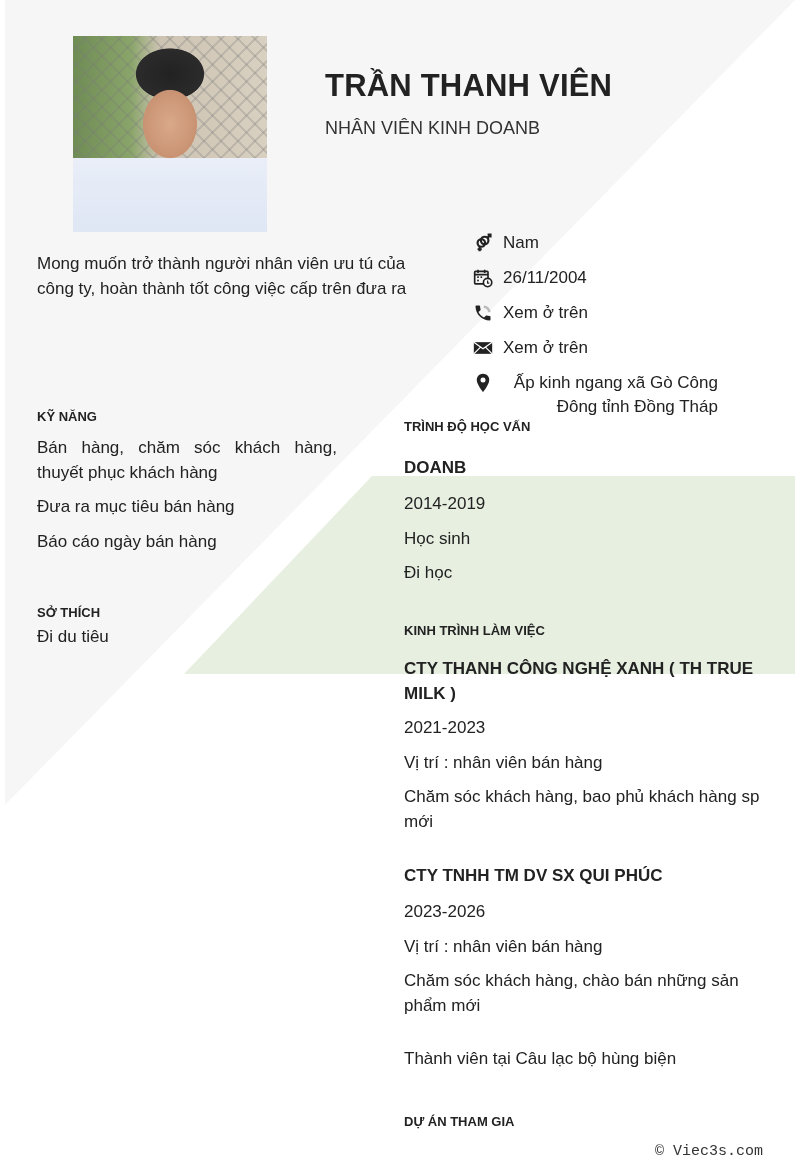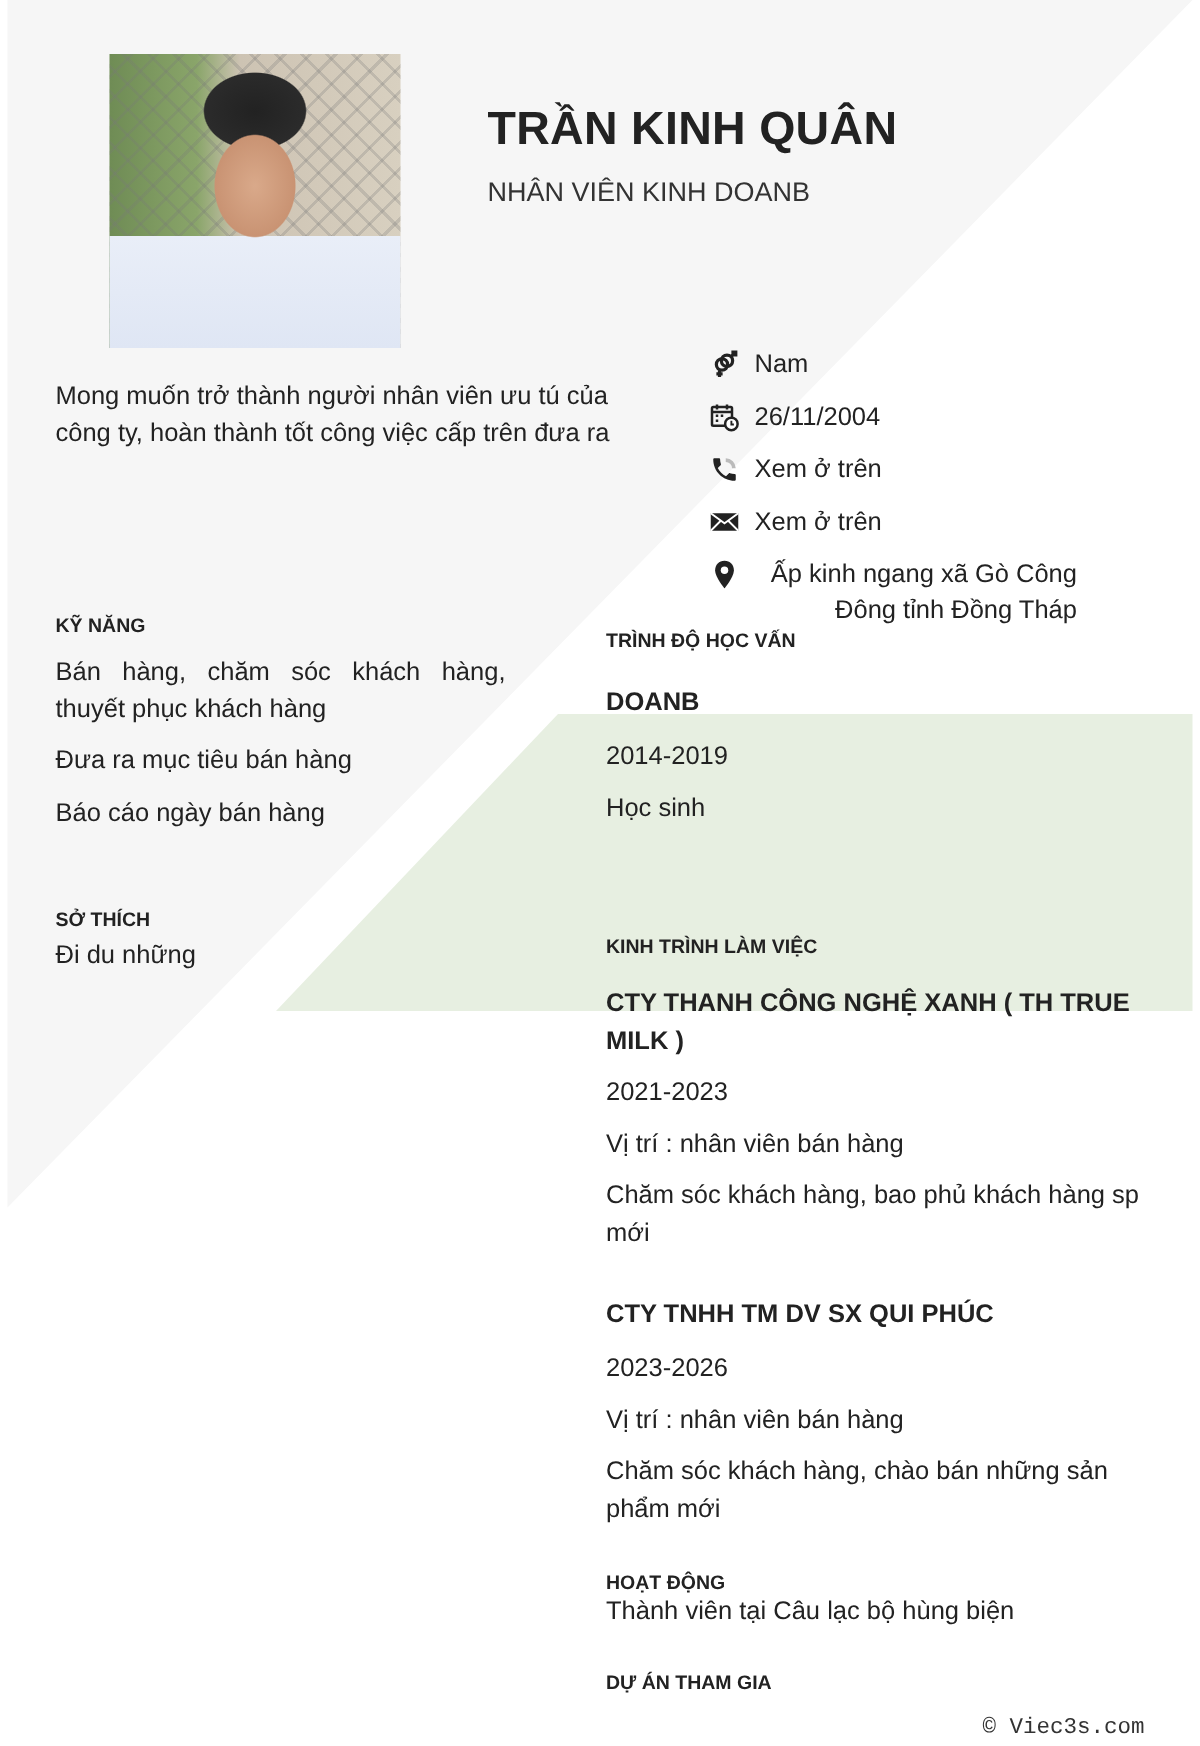--- a/index.html
+++ b/index.html
@@ -48,21 +48,21 @@
 </head>
 <body>
 
 <svg class="bg-shape" viewBox="0 0 800 1164" xmlns="http://www.w3.org/2000/svg">
   <polygon points="5,0 795,0 5,805" fill="#f6f6f6"></polygon>
   <polygon points="372,476 795,476 795,674 184,674" fill="#e7efe1"></polygon>
 </svg>
 
 <div class="photo"></div>
 
-<div class="name">TRẦN KINH QUÂN</div>
+<div class="name">TRẦN THANH VIÊN</div>
 <div class="job">NHÂN VIÊN KINH DOANB</div>
 
 <div class="objective">Mong muốn trở thành người nhân viên ưu tú của công ty, hoàn thành tốt công việc cấp trên đưa ra</div>
 
 <div class="contacts">
   <div class="contact-row">
     <span class="ic">
       <svg viewBox="0 0 24 24">
           <g fill="none" stroke="#222" stroke-width="2.6">
             <circle cx="10" cy="12" r="4.5"></circle>
@@ -123,28 +123,29 @@
 
 <div class="left-col skills">
   <div class="section-title">KỸ NĂNG</div>
   <div class="item">Bán hàng, chăm sóc khách hàng, thuyết phục khách hàng</div>
   <div class="item">Đưa ra mục tiêu bán hàng</div>
   <div class="item">Báo cáo ngày bán hàng</div>
 </div>
 
 <div class="left-col hobbies">
   <div class="section-title">SỞ THÍCH</div>
-  <div class="item">Đi du những</div>
+  <div class="item">Đi du tiêu</div>
 </div>
 
 <div class="right-col" style="top:419px;">
   <div class="section-title">TRÌNH ĐỘ HỌC VẤN</div>
   <div class="sub-title" style="margin-top:21px;">DOANB</div>
   <div class="item" style="margin-top:12px;">2014-2019</div>
   <div class="item" style="margin-top:10px;">Học sinh</div>
+  <div class="item" style="margin-top:10px;">Đi học</div>
 </div>
 
 <div class="right-col" style="top:623px;">
   <div class="section-title">KINH TRÌNH LÀM VIỆC</div>
 
   <div style="margin-top:18px;">
     <div class="sub-title">CTY THANH CÔNG NGHỆ XANH ( TH TRUE MILK )</div>
     <div class="item" style="margin-top:10px;">2021-2023</div>
     <div class="item" style="margin-top:10px;">Vị trí : nhân viên bán hàng</div>
     <div class="item" style="margin-top:10px;">Chăm sóc khách hàng, bao phủ khách hàng sp mới</div>
@@ -152,21 +153,20 @@
 
   <div style="margin-top:29px;">
     <div class="sub-title">CTY TNHH TM DV SX QUI PHÚC</div>
     <div class="item" style="margin-top:12px;">2023-2026</div>
     <div class="item" style="margin-top:10px;">Vị trí : nhân viên bán hàng</div>
     <div class="item" style="margin-top:10px;">Chăm sóc khách hàng, chào bán những sản phẩm mới</div>
   </div>
 </div>
 
 <div class="right-col" style="top:1047px;">
-  <div class="section-title">HOẠT ĐỘNG</div>
   <div class="item">Thành viên tại Câu lạc bộ hùng biện</div>
 </div>
 
 <div class="right-col" style="top:1114px;">
   <div class="section-title">DỰ ÁN THAM GIA</div>
 </div>
 
 <div class="footer">© Viec3s.com</div>
 
 </body></html>

